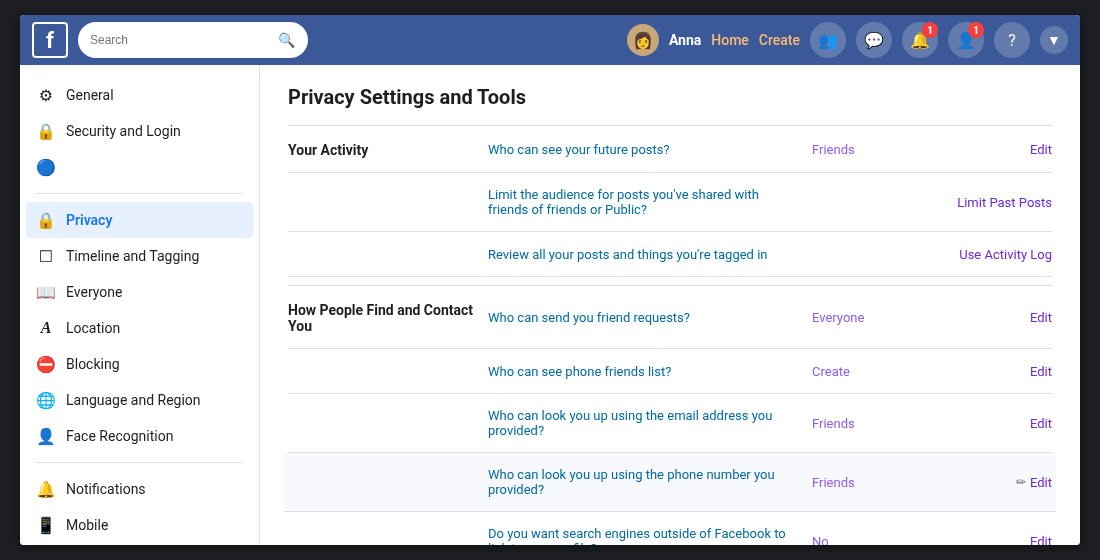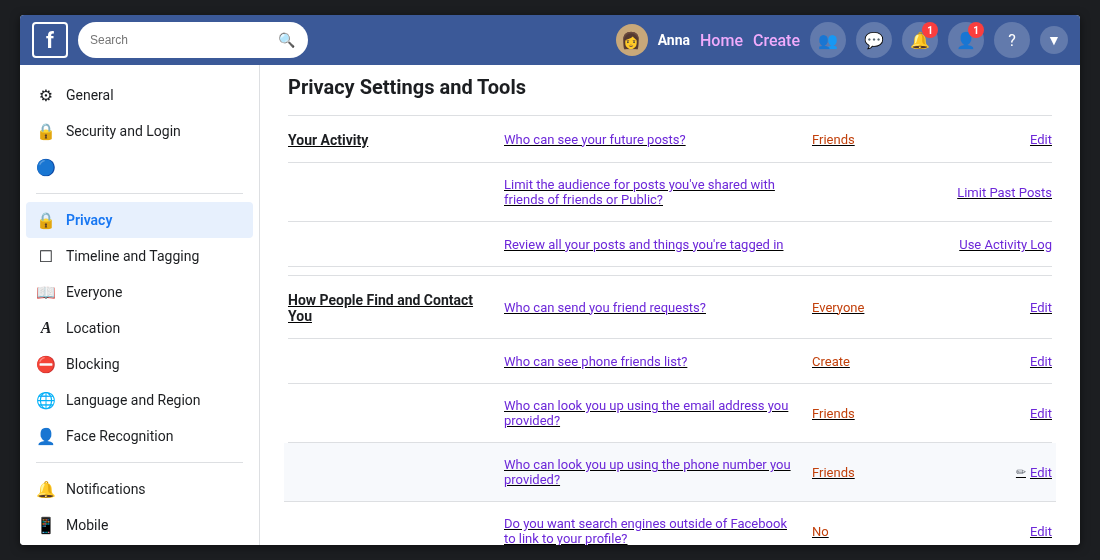--- a/index.html
+++ b/index.html
@@ -84,22 +84,22 @@
       font-size: 16px;
       color: white;
       overflow: hidden;
     }
     .nav-username {
       color: white;
       font-weight: bold;
       font-size: 14px;
     }
     .nav-link {
-      color: #f0abfc;
-      font-size: 16px;
+      color: #fdba74;
+      font-size: 14px;
       font-weight: 500;
       cursor: pointer;
     }
     .nav-icon-btn {
       width: 36px;
       height: 36px;
       border-radius: 50%;
       background: rgba(255,255,255,0.2);
       display: flex;
       align-items: center;
@@ -179,63 +179,61 @@
     .sidebar-divider {
       border: none;
       border-top: 1px solid #dddfe2;
       margin: 8px 16px;
     }
     
     .content-area {
       flex: 1;
       background: white;
       overflow-y: auto;
-      padding: 10px 28px;
+      padding: 20px 28px;
     }
     .page-title {
       font-size: 20px;
       font-weight: bold;
       color: #1c1e21;
       margin-bottom: 16px;
     }
     
     .settings-section {
       border-top: 1px solid #dddfe2;
     }
     .settings-row {
       display: flex;
       align-items: center;
       border-bottom: 1px solid #dddfe2;
       padding: 14px 0;
-      text-decoration: underline;
     }
     .settings-row.highlighted {
       background: #f7f9fc;
       margin: 0 -4px;
       padding: 14px 4px;
     }
     .section-label {
       width: 200px;
       font-weight: bold;
       color: #1c1e21;
       font-size: 14px;
       flex-shrink: 0;
       align-self: flex-start;
       padding-top: 2px;
     }
     .row-description {
       flex: 1;
-      color: #6d28d9;
+      color: #0369a1;
       font-size: 13px;
       padding-right: 16px;
-      margin-left: 16px;
     }
     .row-value {
       width: 120px;
-      color: #c2410c;
+      color: #8b5cf6;
       font-size: 13px;
       flex-shrink: 0;
     }
     .row-action {
       width: 120px;
       text-align: right;
       flex-shrink: 0;
     }
     .edit-link {
       color: #6d28d9;

